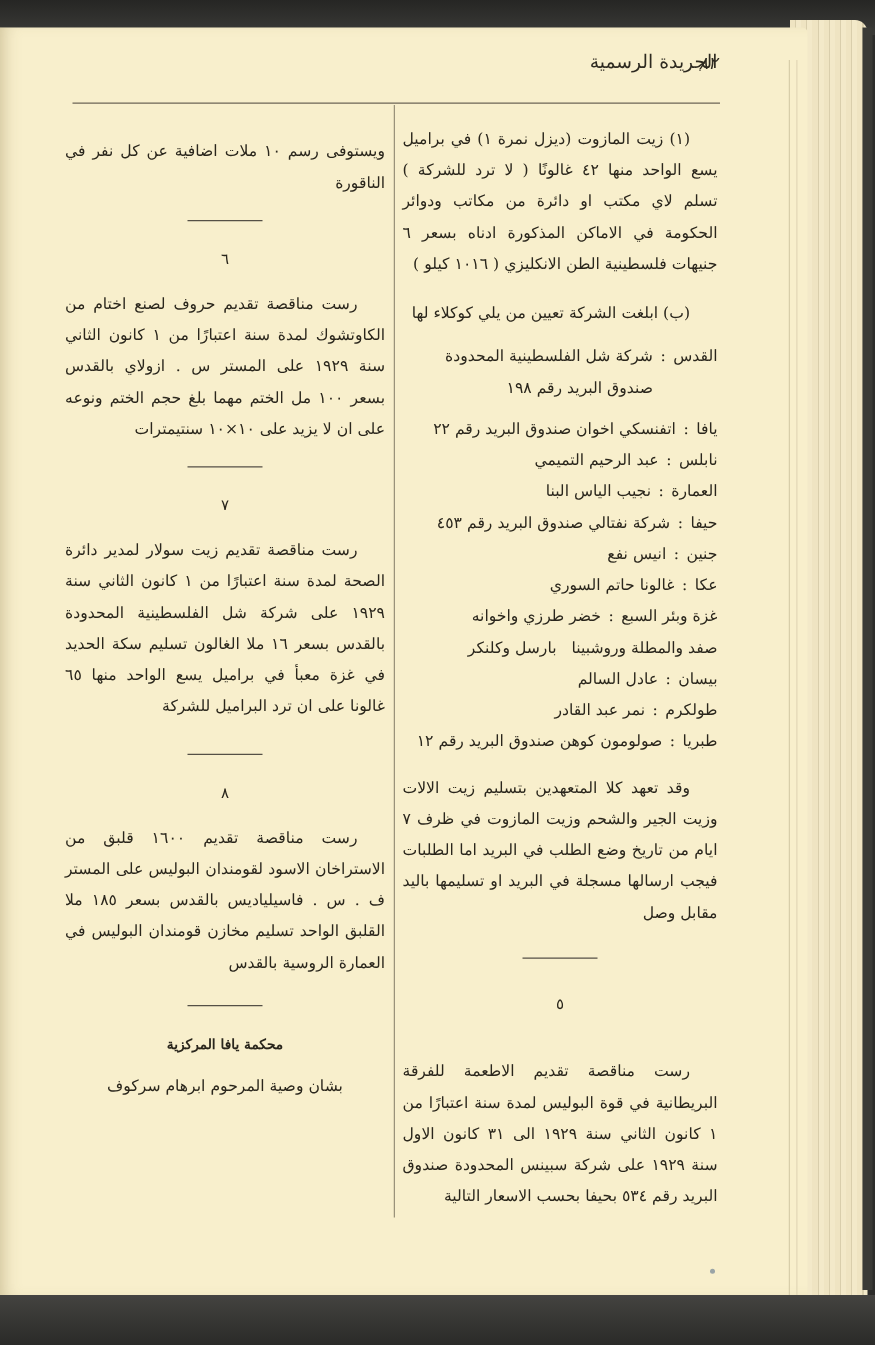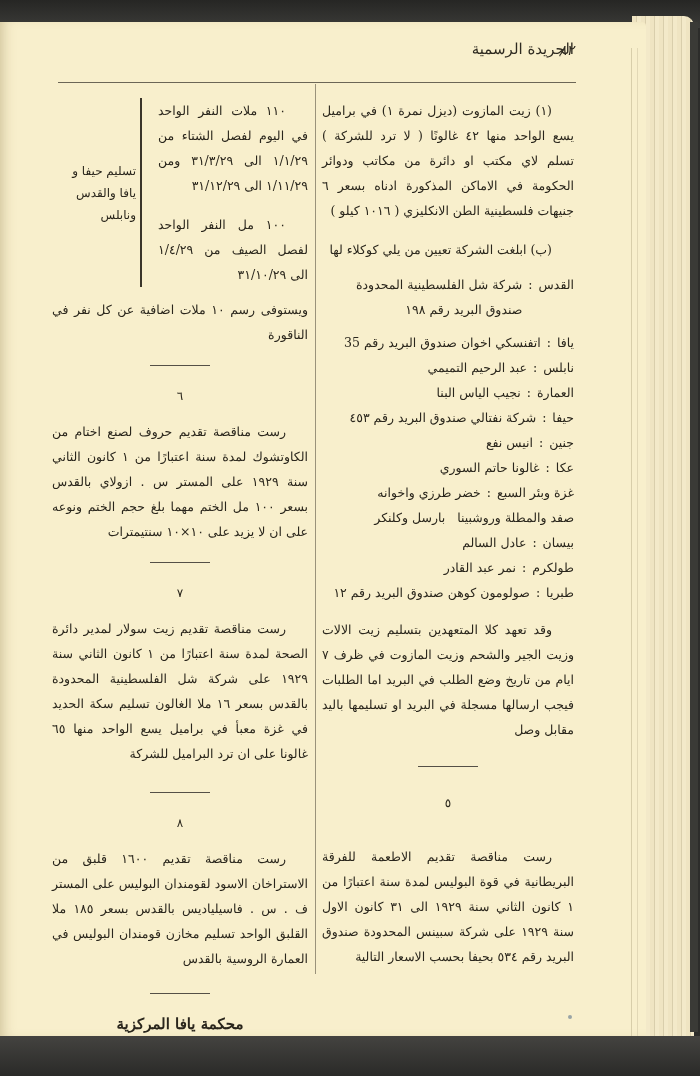--- a/index.html
+++ b/index.html
@@ -81,21 +81,21 @@
 
   <div class="agent-block">
     <div class="agent-row">
         <span class="agent-city">القدس</span>
         <span class="agent-colon">:</span>
         <span class="agent-name">شركة شل الفلسطينية المحدودة صندوق البريد رقم ١٩٨</span>
       </div>
     <div class="agent-row" style="margin-top:8px">
         <span class="agent-city">يافا</span>
         <span class="agent-colon">:</span>
-        <span class="agent-name">اتفنسكي اخوان صندوق البريد رقم 35</span>
+        <span class="agent-name">اتفنسكي اخوان صندوق البريد رقم ٢٢</span>
       </div>
     <div class="agent-row">
         <span class="agent-city">نابلس</span>
         <span class="agent-colon">:</span>
         <span class="agent-name">عبد الرحيم التميمي</span>
       </div>
     <div class="agent-row">
         <span class="agent-city">العمارة</span>
         <span class="agent-colon">:</span>
         <span class="agent-name">نجيب الياس البنا</span>
@@ -143,42 +143,34 @@
   </div>
 
   <p class="indent" style="margin-top:12px">وقد تعهد كلا المتعهدين بتسليم زيت الالات وزيت الجير والشحم وزيت المازوت في ظرف ٧ ايام من تاريخ وضع الطلب في البريد اما الطلبات فيجب ارسالها مسجلة في البريد او تسليمها باليد مقابل وصل</p>
 
   <div class="sep" style="margin-top:24px"></div>
   <div class="sec-num" style="margin-top:24px">٥</div>
   <p class="indent" style="margin-top:28px">رست مناقصة تقديم الاطعمة للفرقة البريطانية في قوة البوليس لمدة سنة اعتبارًا من ١ كانون الثاني سنة ١٩٢٩ الى ٣١ كانون الاول سنة ١٩٢٩ على شركة سبينس المحدودة صندوق البريد رقم ٥٣٤ بحيفا بحسب الاسعار التالية</p>
 </div>
 
 <div class="col col-left">
-  <div class="brace-block">
-    <div class="brace-text">
-      <p class="indent">١١٠ ملات النفر الواحد في اليوم لفصل الشتاء من ١/١/٢٩ الى ٣١/٣/٢٩ ومن ١/١١/٢٩ الى ٣١/١٢/٢٩</p>
-      <p class="indent" style="margin-top:14px">١٠٠ مل النفر الواحد لفصل الصيف من ١/٤/٢٩ الى ٣١/١٠/٢٩</p>
-    </div>
-    <div class="brace"></div>
-    <div class="brace-side">تسليم حيفا و يافا والقدس ونابلس</div>
-  </div>
   <p style="margin-top:10px">ويستوفى رسم ١٠ ملات اضافية عن كل نفر في الناقورة</p>
 
   <div class="sep"></div>
   <div class="sec-num">٦</div>
   <p class="indent">رست مناقصة تقديم حروف لصنع اختام من الكاوتشوك لمدة سنة اعتبارًا من ١ كانون الثاني سنة ١٩٢٩ على المستر س . ازولاي بالقدس بسعر ١٠٠ مل الختم مهما بلغ حجم الختم ونوعه على ان لا يزيد على ١٠×١٠ سنتيمترات</p>
 
   <div class="sep"></div>
   <div class="sec-num">٧</div>
   <p class="indent">رست مناقصة تقديم زيت سولار لمدير دائرة الصحة لمدة سنة اعتبارًا من ١ كانون الثاني سنة ١٩٢٩ على شركة شل الفلسطينية المحدودة بالقدس بسعر ١٦ ملا الغالون تسليم سكة الحديد في غزة معبأ في براميل يسع الواحد منها ٦٥ غالونا على ان ترد البراميل للشركة</p>
 
   <div class="sep" style="margin-top:26px"></div>
   <div class="sec-num">٨</div>
   <p class="indent">رست مناقصة تقديم ١٦٠٠ قلبق من الاستراخان الاسود لقومندان البوليس على المستر ف . س . فاسيلياديس بالقدس بسعر ١٨٥ ملا القلبق الواحد تسليم مخازن قومندان البوليس في العمارة الروسية بالقدس</p>
 
   <div class="sep" style="margin-top:22px"></div>
-  <p class="center bold" style="font-size:15px">محكمة يافا المركزية</p>
+  <p class="center bold" style="font-size:11px">محكمة يافا المركزية</p>
   <p class="center" style="margin-top:8px">بشان وصية المرحوم ابرهام سركوف</p>
 
 </div>
 
 <div class="footnote-mark"></div>
 <div class="bg-bottom"></div>
 
 </body></html>

